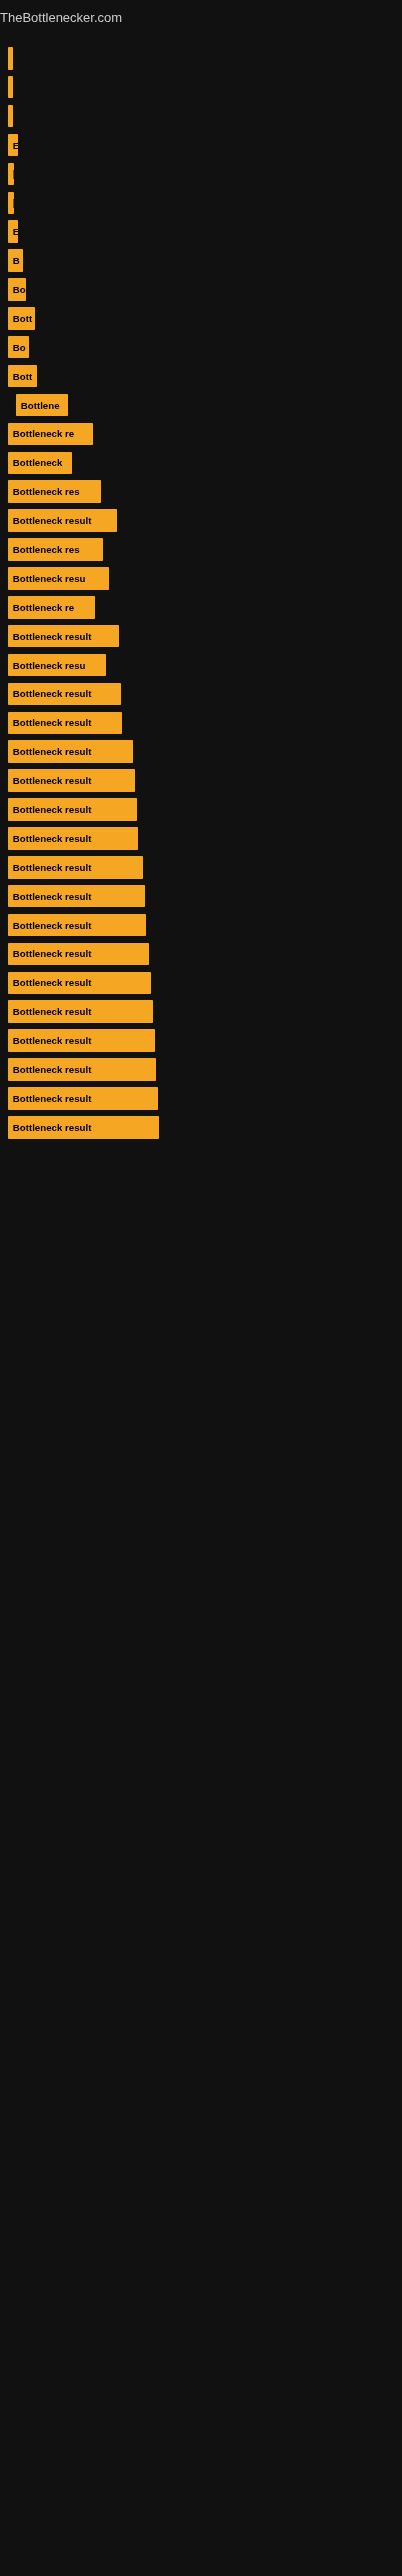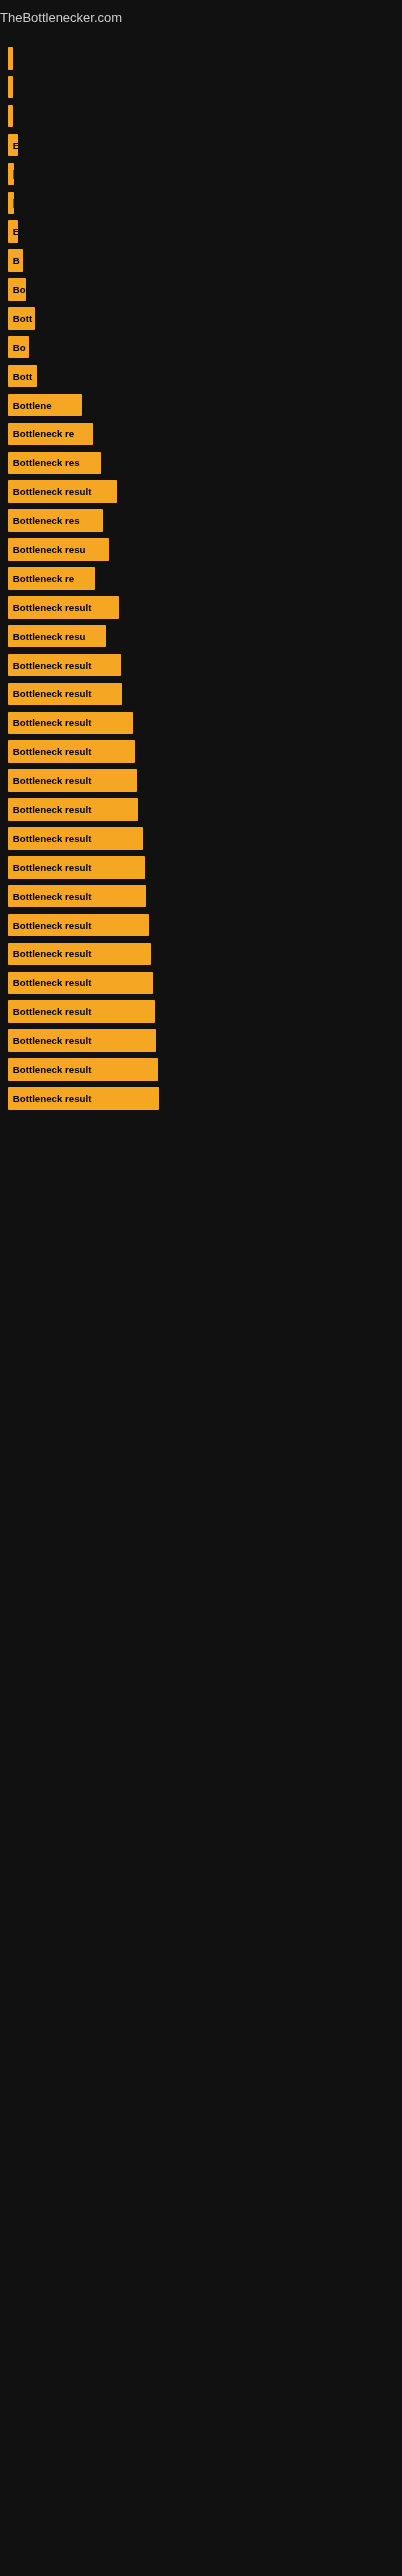--- a/index.html
+++ b/index.html
@@ -85,24 +85,27 @@
     <div class="bar-row">
       <div class="bar" style="width: 27px;">Bott</div>
     </div>
     <div class="bar-row">
       <div class="bar" style="width: 21px;">Bo</div>
     </div>
     <div class="bar-row">
       <div class="bar" style="width: 29px;">Bott</div>
     </div>
     <div class="bar-row">
-      <div class="bar" style="width: 74px;">Bottlene</div>
+      <div class="bar" style="width: 52px; margin-left: 8px;">Bottlene</div>
     </div>
     <div class="bar-row">
       <div class="bar" style="width: 85px;">Bottleneck re</div>
+    </div>
+    <div class="bar-row">
+      <div class="bar" style="width: 64px;">Bottleneck</div>
     </div>
     <div class="bar-row">
       <div class="bar" style="width: 93px;">Bottleneck res</div>
     </div>
     <div class="bar-row">
       <div class="bar" style="width: 109px;">Bottleneck result</div>
     </div>
     <div class="bar-row">
       <div class="bar" style="width: 95px;">Bottleneck res</div>
     </div>

